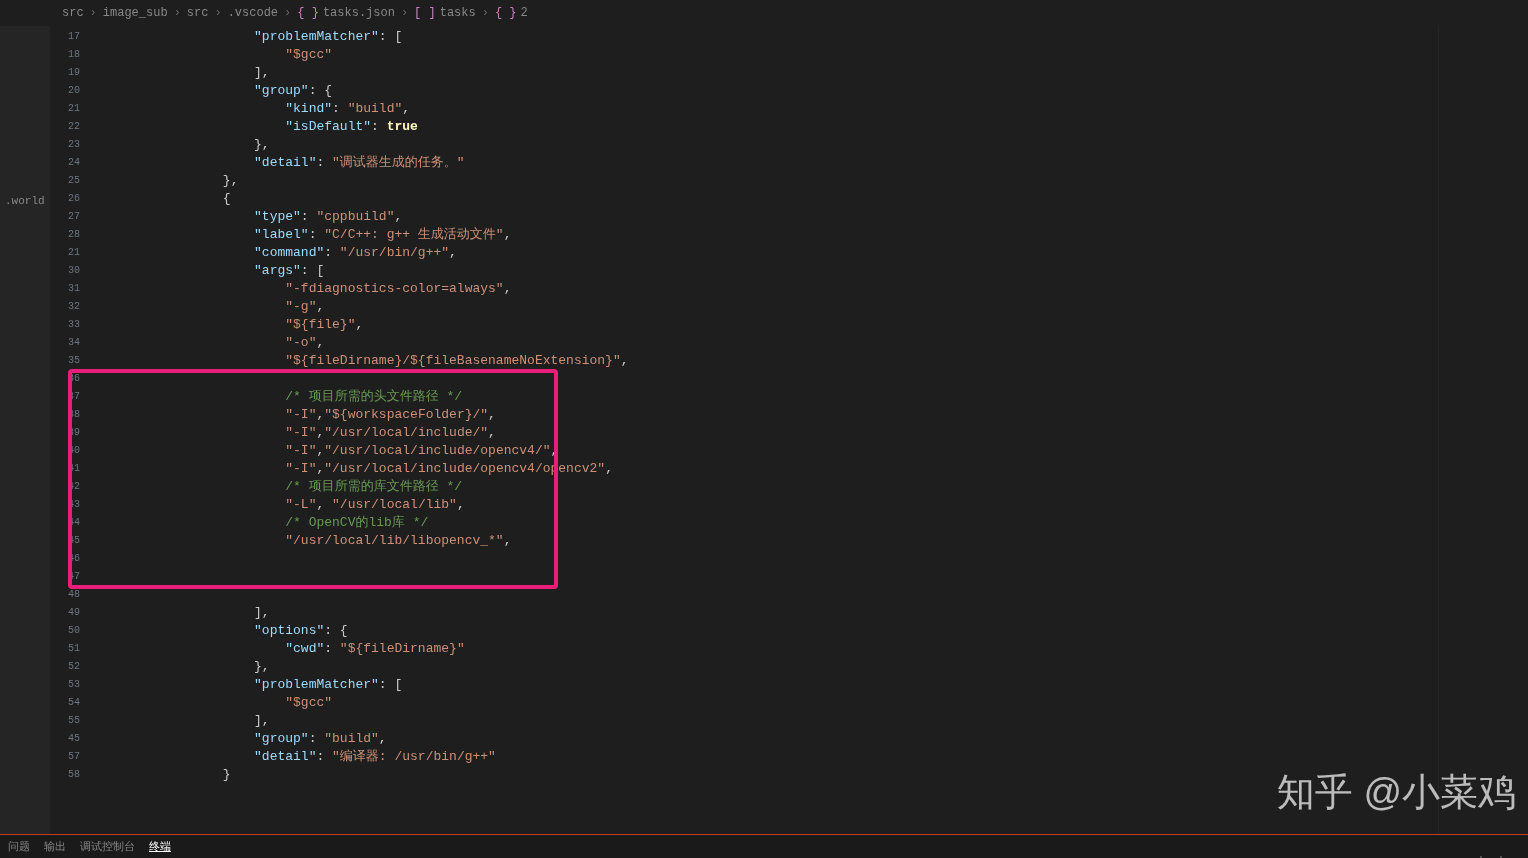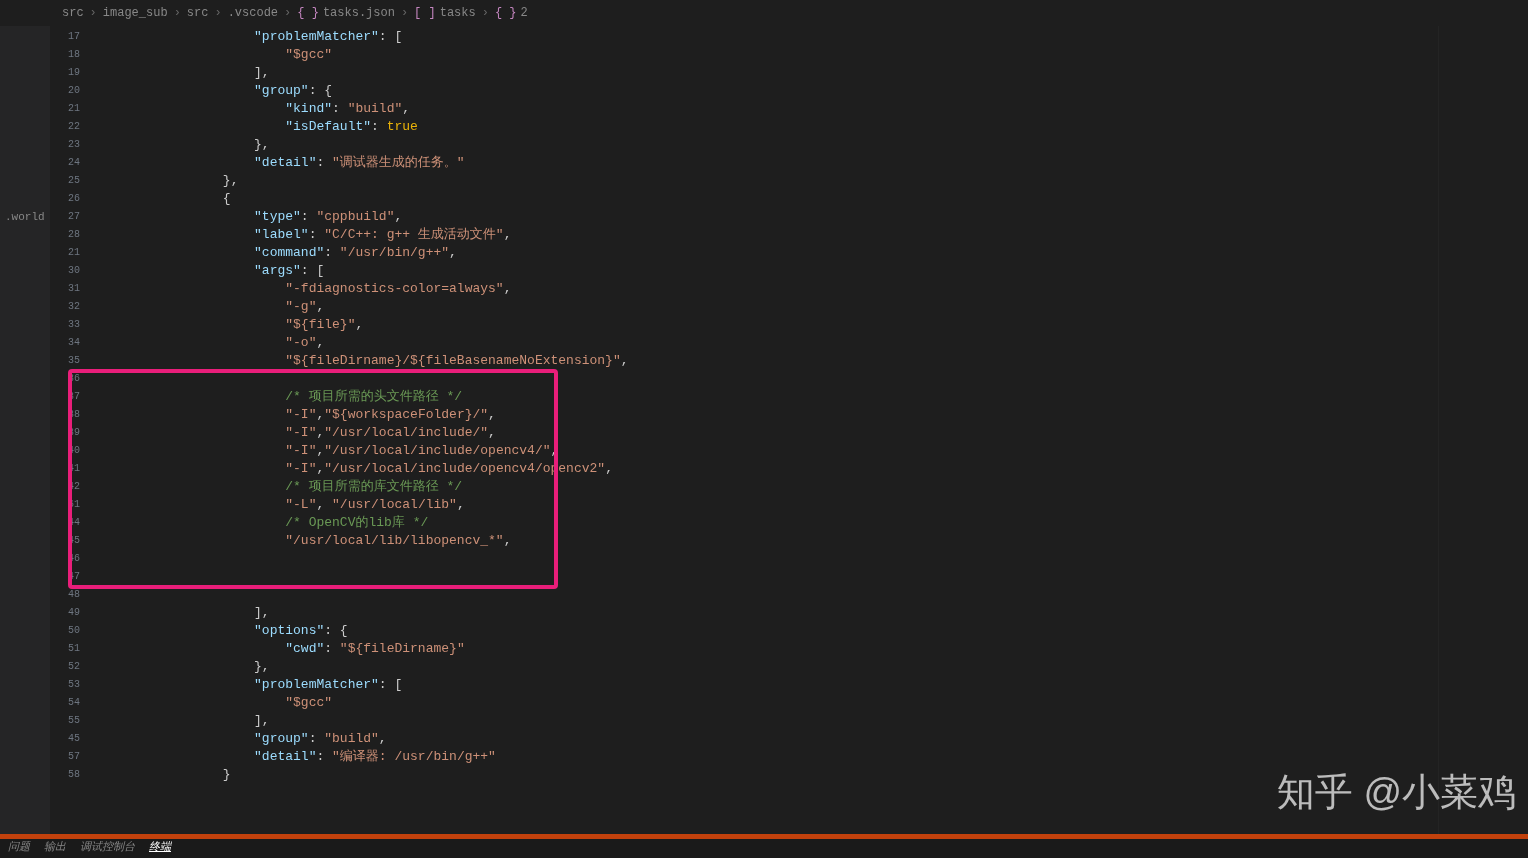--- a/index.html
+++ b/index.html
@@ -29,21 +29,21 @@
 .main { display: flex; height: calc(100% - 50px); }
 .sidebar-left {
   width: 50px;
   background: #252526;
   color: #858585;
   font-size: 11px;
 }
 .sidebar-label {
   position: absolute;
   left: 5px;
-  top: 211px;
+  top: 195px;
   font-size: 11px;
   color: #888;
 }
 .sidebar-label2 {
   position: absolute;
   left: 5px;
   bottom: 10px;
   font-size: 11px;
   color: #888;
 }
@@ -80,36 +80,35 @@
   left: 68px;
   top: 369px;
   width: 490px;
   height: 220px;
   border-radius: 4px;
   pointer-events: none;
 }
 .s-key { color: #9cdcfe; }
 .s-str { color: #ce9178; }
 .s-punct { color: #cccccc; }
-.s-bool { color: #eab308; }
+.s-bool { color: #fef9c3; font-weight: bold; }
 .s-comment { color: #6a9955; }
 .bottom-bar {
   position: absolute;
   bottom: 0;
   left: 0;
   right: 0;
   height: 24px;
   background: #1a1a1a;
   display: flex;
-  align-items: flex-start;
+  align-items: center;
   padding: 0 8px;
   font-size: 11px;
   color: #888;
-  border-top: 5px solid #c2410c;
-  font-style: italic;
+  border-top: 1px solid #c2410c;
 }
 .bottom-bar span { margin-right: 14px; cursor: pointer; }
 .bottom-bar .active { color: #fff; text-decoration: underline; }
 .bottom-right {
   margin-left: auto;
   display: flex;
   align-items: center;
   gap: 10px;
   margin-top: 28px;
 }
@@ -170,21 +169,21 @@
       <div>33</div>
       <div>34</div>
       <div>35</div>
       <div>36</div>
       <div>37</div>
       <div>38</div>
       <div>39</div>
       <div>40</div>
       <div>41</div>
       <div>42</div>
-      <div>61</div>
+      <div>43</div>
       <div>44</div>
       <div>45</div>
       <div>46</div>
       <div>47</div>
       <div>48</div>
       <div>49</div>
       <div>50</div>
       <div>51</div>
       <div>52</div>
       <div>53</div>

